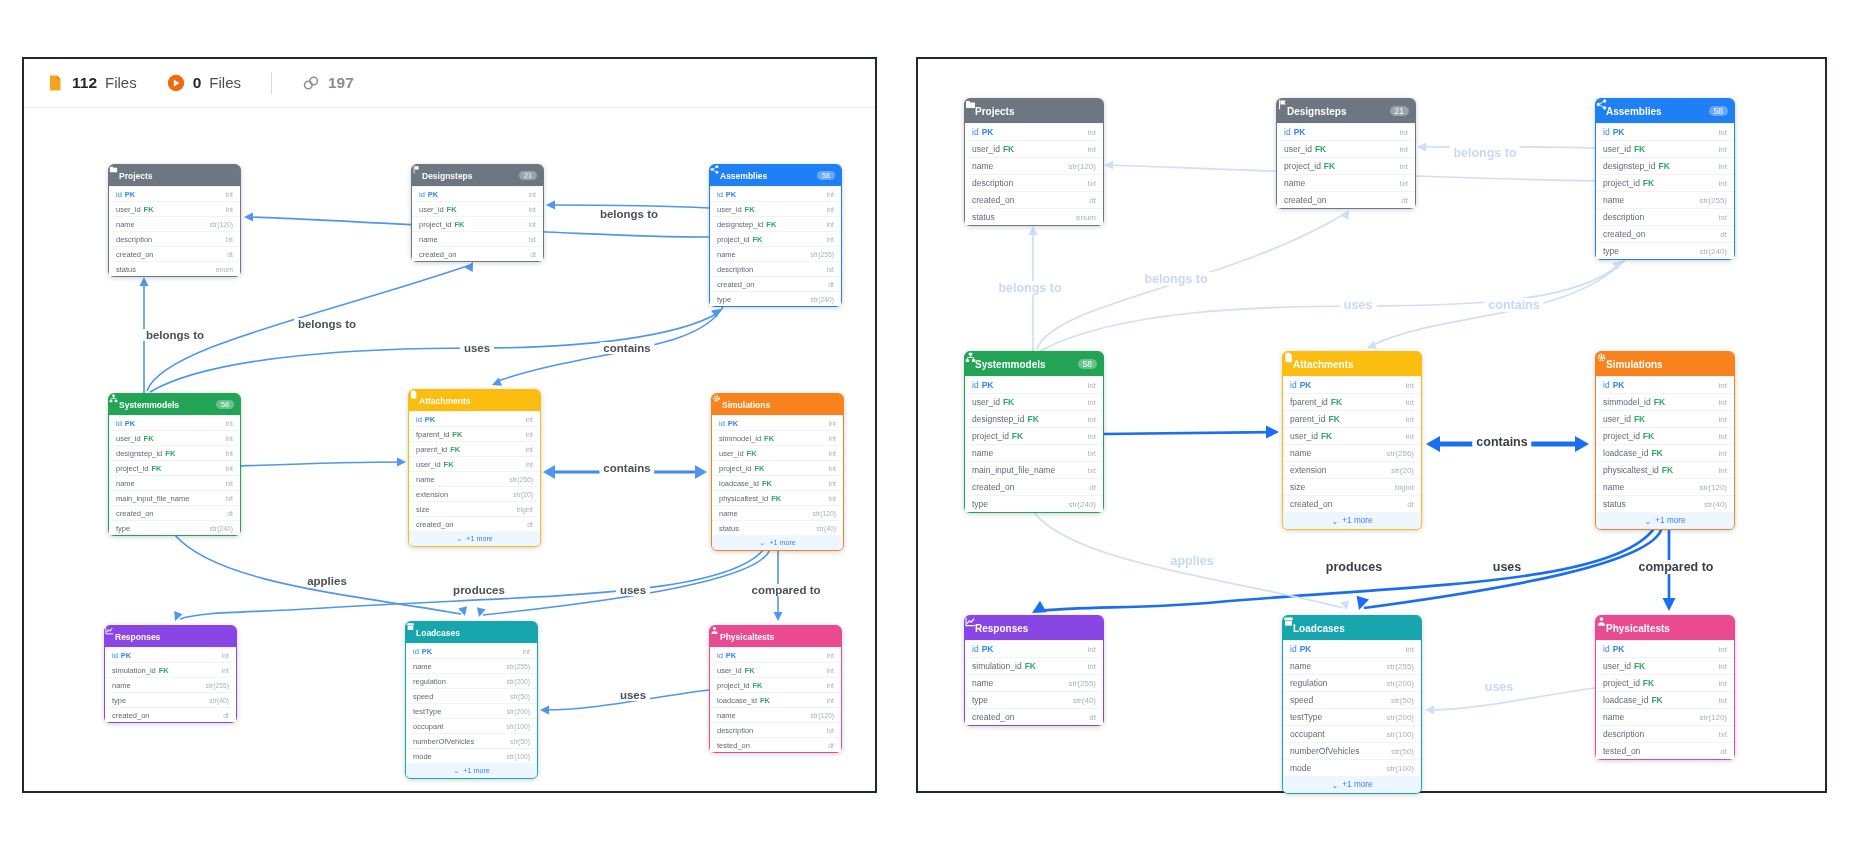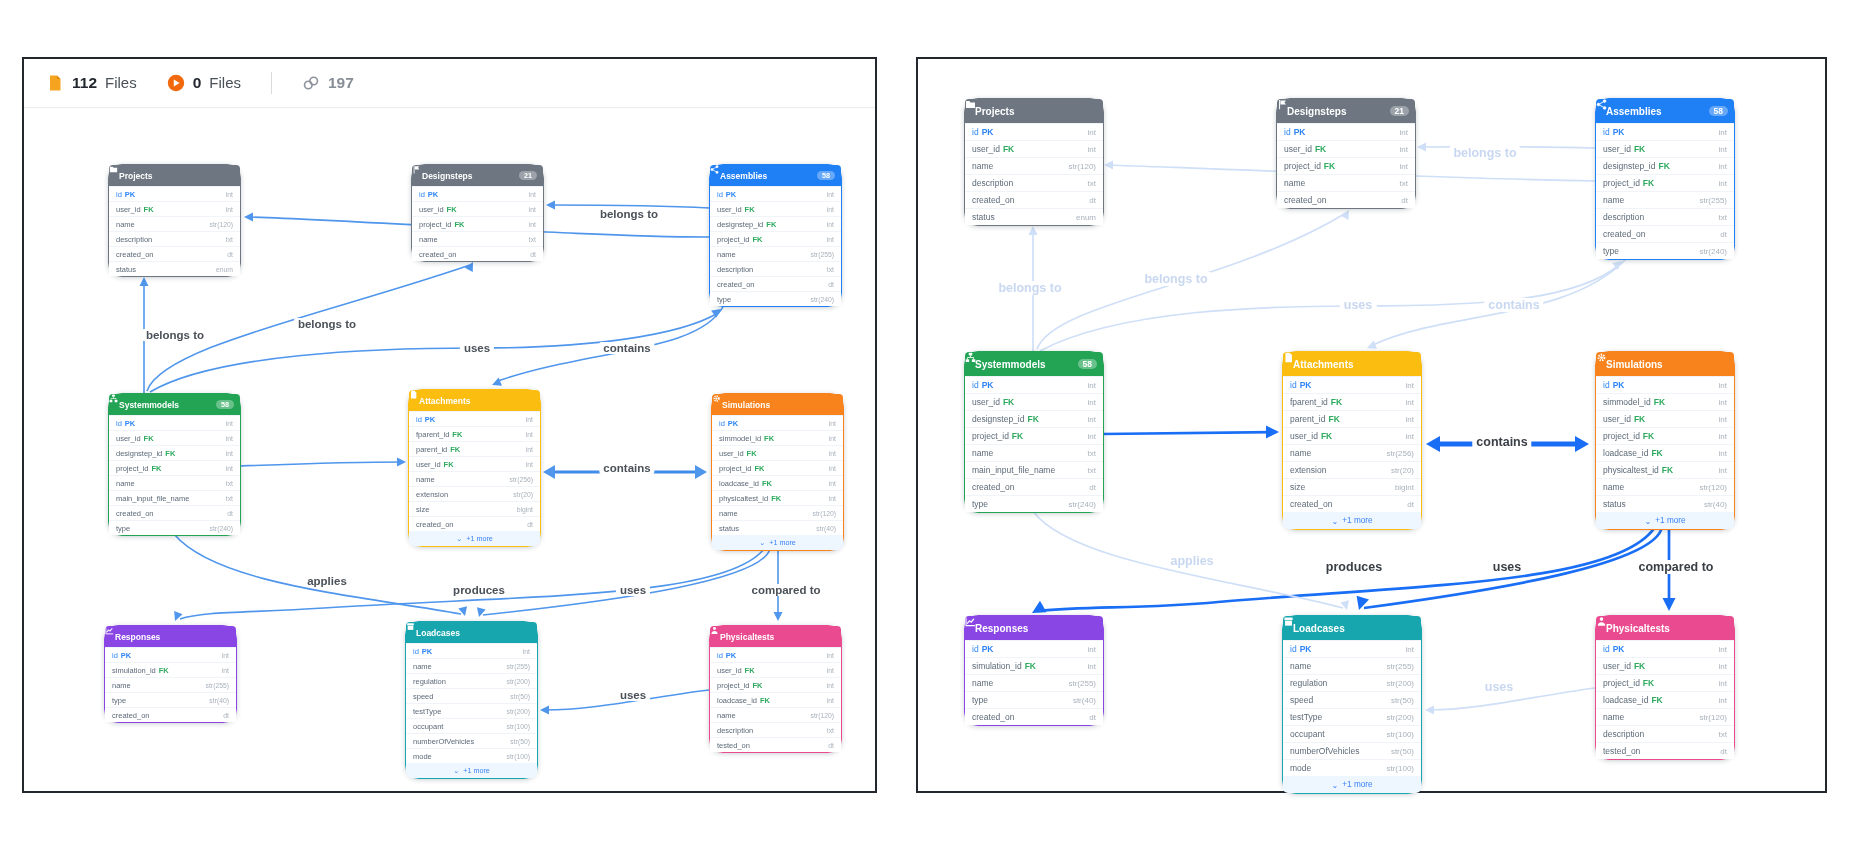--- a/index.html
+++ b/index.html
@@ -13,21 +13,21 @@
   
   .toolbar{position:absolute;top:0;left:0;right:0;height:48px;background:#fff;z-index:5;
            display:flex;align-items:center;gap:30px;padding:0 22px;border-bottom:1px solid #ececec}
   .stat{display:flex;align-items:flex-start;gap:8px;font-size:15px;color:#4a5058}
   .stat b{color:#23282f;font-size:15.5px}
   .stat .ic{display:flex;width:18px;height:18px}
   .stat .ic svg{width:100%;height:100%}
   .muted-count{color:#878d96;font-weight:700;font-size:15.5px}
   .vdiv{width:1px;height:22px;background:#d8dade}
   
-  .card{position:absolute;background:#fff;border-radius:14px;z-index:2;
+  .card{position:absolute;background:#fff;border-radius:6px;z-index:2;
         box-shadow:0 1px 5px rgba(25,35,50,.22)}
   .hd{display:flex;align-items:center;gap:4px;color:#fff;font-weight:700;
       border-radius:4px 4px 0 0;padding:0 6px;white-space:nowrap}
   .hd .tic{display:flex}
   .rw{display:flex;justify-content:space-between;align-items:center;
       padding:0 7px;border-top:1px solid #f0f3f7;background:#fff}
   .fn{color:#5d6a78;white-space:nowrap}
   .pk{color:#2f86f6;font-weight:700;margin-left:3px}
   .pknm{color:#2f86f6}
   .fk{color:#2eaa5e;font-weight:700;margin-left:3px}
@@ -40,21 +40,21 @@
   .pL .rw{height:15px;font-size:7.5px;box-sizing:border-box}
   .pL .ft{font-size:6.8px}
   .pL .more{height:15px;font-size:7.2px}
   .pR .card{width:138px}
   .pR .hd{height:24px;font-size:10px}
   .pR .hd .tic svg{width:11px;height:11px}
   .pR .rw{height:17px;font-size:8.5px;box-sizing:border-box}
   .pR .ft{font-size:8px}
   .pR .more{height:17px;font-size:8.2px}
   .bdg{margin-left:auto;background:rgba(255,255,255,.32);border-radius:9px;padding:0 5px;
-       font-size:.85em;font-weight:700}
+       font-size:.85em;font-weight:400}
   
   .ed{fill:none}
   .ed-n{stroke:#4f96ec;stroke-width:1.6}
   .ed-t{stroke:#3f8bea;stroke-width:3.2}
   .ed-f{stroke:#cfdff7;stroke-width:1.7}
   .ed-b{stroke:#1a6ef5;stroke-width:2.7}
   .ed-T{stroke:#1a6ef5;stroke-width:5}
   .ar-n,.ar-t{fill:#4f96ec}
   .ar-f{fill:#cfdff7}
   .ar-b,.ar-T{fill:#1a6ef5}

